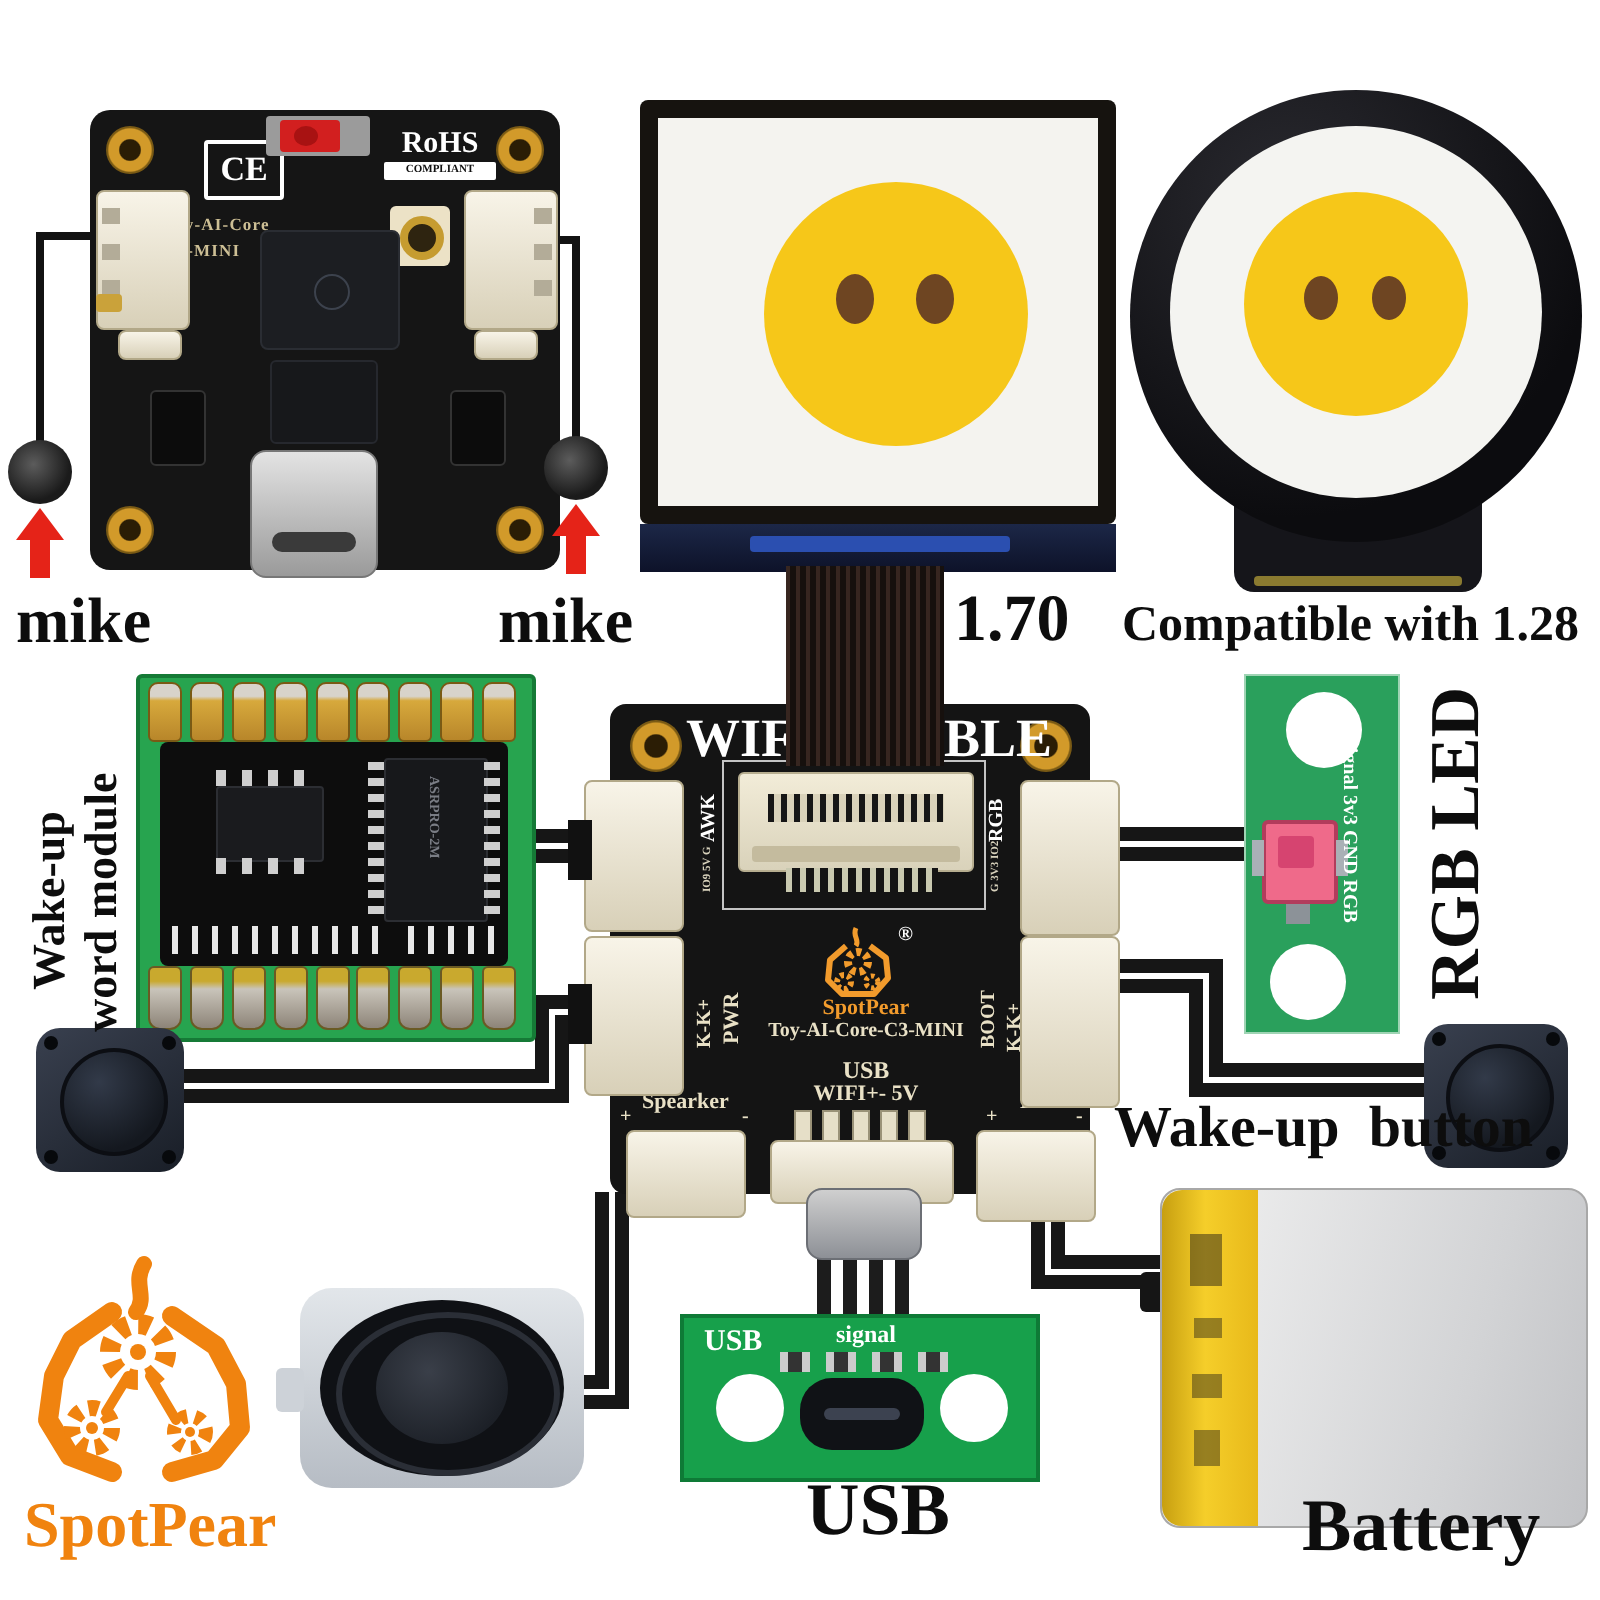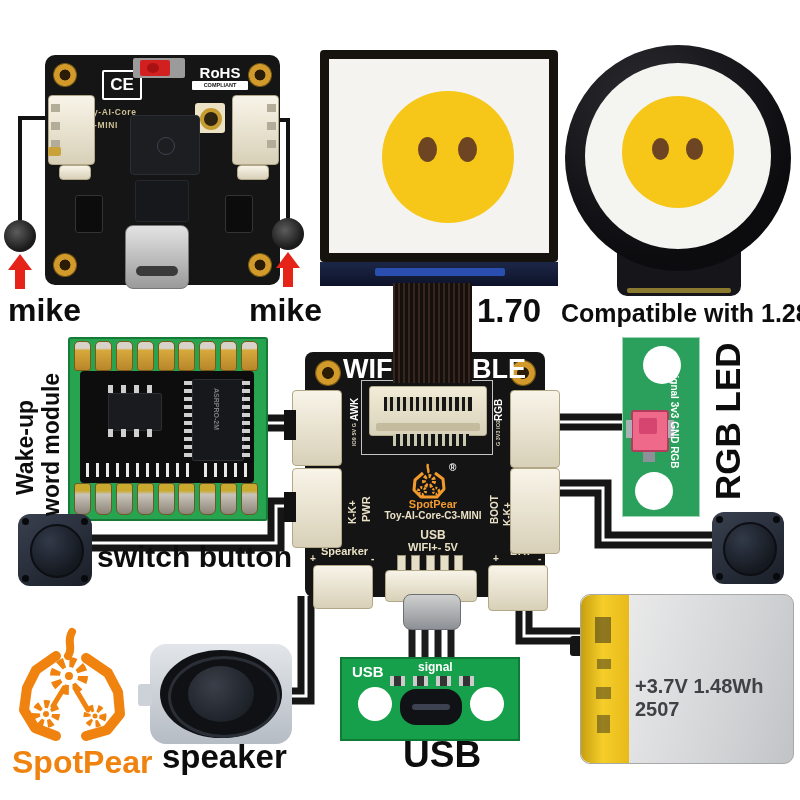--- a/index.html
+++ b/index.html
@@ -1,17 +1,17 @@
 <!DOCTYPE html>
 <html><head>
 <meta charset="utf-8">
 <style>
   html,body{margin:0;padding:0;background:#fff;}
   #stage{position:relative;width:800px;height:800px;background:#ffffff;overflow:hidden;
-         font-family:Liberation Sans, sans-serif;}
+         font-family:Liberation Serif, serif;}
   .abs{position:absolute;}
   .comp{position:absolute;z-index:2;}
   .lbl{position:absolute;z-index:4;font-weight:700;color:#0d0d0d;white-space:nowrap;}
   .vt-up{writing-mode:vertical-rl;transform:rotate(180deg);}
   .vt-down{writing-mode:vertical-rl;}
   .screw{border-radius:50%;background:radial-gradient(circle,#2b1d05 0 30%,#d29a2a 34% 62%,#7a5a14 66% 100%);}
   .jst{background:linear-gradient(180deg,#f8f4e8,#d8d0b8);border:1px solid #b2a888;border-radius:4px;}
   .hole{background:#fff;border-radius:50%;}
   .gpin{width:15px;border-radius:5px 5px 3px 3px;background:linear-gradient(180deg,#d8d3ca 0 22%,#d7a93c 30%,#b8862a);border:1px solid #7a5a14;}
   .spin{width:15px;border-radius:3px 3px 6px 6px;background:linear-gradient(180deg,#c9a92e 0 22%,#c9c4ba 35%,#8d8478);border:1px solid #6a5a24;}
@@ -248,38 +248,37 @@
   </div>
   <span class="lbl vt-up" style="left:708px;top:336px;height:164px;font-size:35px;">RGB LED</span>
 
   <div class="comp btn" style="left:18px;top:514px;width:74px;height:72px;">
     <div class="cir" style="left:12px;top:10px;width:50px;height:50px;"></div>
     <div class="dot" style="left:4px;top:4px;"></div>
     <div class="dot" style="left:63px;top:4px;"></div>
     <div class="dot" style="left:4px;top:61px;"></div>
     <div class="dot" style="left:63px;top:61px;"></div>
   </div>
-  <span class="lbl" style="left:97px;top:540px;font-size:30px;">switch button</span>
 
   <div class="comp btn" style="left:712px;top:512px;width:72px;height:72px;">
     <div class="cir" style="left:11px;top:10px;width:50px;height:50px;"></div>
     <div class="dot" style="left:4px;top:4px;"></div>
     <div class="dot" style="left:61px;top:4px;"></div>
     <div class="dot" style="left:4px;top:61px;"></div>
     <div class="dot" style="left:61px;top:61px;"></div>
   </div>
+  <span class="lbl" style="left:557px;top:548px;font-size:29px;white-space:pre;">Wake-up  button</span>
 
   <div class="comp" style="left:150px;top:644px;width:142px;height:100px;background:linear-gradient(180deg,#e2e6ea,#b6bcc4);border-radius:16px;">
     <div class="abs" style="left:-12px;top:40px;width:14px;height:22px;background:#cdd2d8;border-radius:3px;"></div>
     <div class="abs" style="left:10px;top:6px;width:122px;height:88px;background:#0f1115;border-radius:50%;">
       <div class="abs" style="left:8px;top:6px;width:106px;height:76px;border:3px solid #2a2e36;border-radius:50%;"></div>
       <div class="abs" style="left:28px;top:16px;width:66px;height:56px;background:radial-gradient(circle at 40% 35%,#3a3f49,#1c2027 75%);border-radius:50%;"></div>
     </div>
   </div>
-  <span class="lbl" style="left:162px;top:738px;font-size:33px;">speaker</span>
 
   <div class="comp" style="left:340px;top:657px;width:176px;height:80px;background:#17a04b;border:2px solid #0e7a36;">
     <span class="abs" style="left:10px;top:4px;color:#fff;font-weight:700;font-size:15px;">USB</span>
     <span class="abs" style="left:76px;top:1px;color:#fff;font-weight:700;font-size:12px;">signal</span>
     <div class="abs" style="left:48px;top:17px;width:84px;height:10px;display:flex;justify-content:space-between;">
       <i style="width:15px;background:linear-gradient(90deg,#ccc 0 4px,#333 4px 11px,#ccc 11px 15px);"></i>
       <i style="width:15px;background:linear-gradient(90deg,#ccc 0 4px,#333 4px 11px,#ccc 11px 15px);"></i>
       <i style="width:15px;background:linear-gradient(90deg,#ccc 0 4px,#333 4px 11px,#ccc 11px 15px);"></i>
       <i style="width:15px;background:linear-gradient(90deg,#ccc 0 4px,#333 4px 11px,#ccc 11px 15px);"></i>
     </div>
@@ -292,22 +291,22 @@
   <span class="lbl" style="left:403px;top:734px;font-size:37px;">USB</span>
 
   <div class="comp" style="left:570px;top:636px;width:16px;height:20px;background:#151515;border-radius:3px;"></div>
   <div class="comp" style="left:580px;top:594px;width:212px;height:168px;background:linear-gradient(105deg,#f2f2f2,#d2d3d5 70%,#c2c3c6);border:1px solid #a8a8a8;border-radius:10px;">
     <div class="abs" style="left:0;top:0;width:48px;height:168px;background:linear-gradient(90deg,#c79f10,#f5ce2a 45%,#e8b91a);border-radius:10px 0 0 10px;">
       <div class="abs" style="left:14px;top:22px;width:16px;height:26px;background:#3a3218;opacity:.55;"></div>
       <div class="abs" style="left:16px;top:64px;width:14px;height:10px;background:#3a3218;opacity:.5;"></div>
       <div class="abs" style="left:15px;top:92px;width:15px;height:12px;background:#3a3218;opacity:.5;"></div>
       <div class="abs" style="left:16px;top:120px;width:13px;height:18px;background:#3a3218;opacity:.5;"></div>
     </div>
-    <div class="abs" style="left:54px;top:80px;font-size:20px;font-weight:700;color:#3f4145;">+3.7V 1.48Wh 2507</div>
-  </div>
+  </div>
+  <span class="lbl" style="left:651px;top:742px;font-size:37px;">Battery</span>
 
   <svg class="comp" style="left:8px;top:626px;" width="130" height="118" viewBox="0 0 130 118">
     <path d="M64 6 C58 16 66 22 60 30" fill="none" stroke="#f0830f" stroke-width="8" stroke-linecap="round"></path>
     <path d="M48 30 L28 44 L19 62 L16 84 L27 102 L48 110" fill="none" stroke="#f0830f" stroke-width="10" stroke-linejoin="round" stroke-linecap="round"></path>
     <path d="M78 32 L100 47 L110 66 L112 88 L99 104 L78 110" fill="none" stroke="#f0830f" stroke-width="10" stroke-linejoin="round" stroke-linecap="round"></path>
     <circle cx="61" cy="50" r="14" fill="none" stroke="#f0830f" stroke-width="10" stroke-dasharray="6 5"></circle>
     <circle cx="61" cy="50" r="4" fill="#f0830f"></circle>
     <circle cx="38" cy="88" r="10" fill="none" stroke="#f0830f" stroke-width="8" stroke-dasharray="5 4"></circle>
     <circle cx="38" cy="88" r="3" fill="#f0830f"></circle>
     <circle cx="87" cy="90" r="8" fill="none" stroke="#f0830f" stroke-width="7" stroke-dasharray="4 4"></circle>

